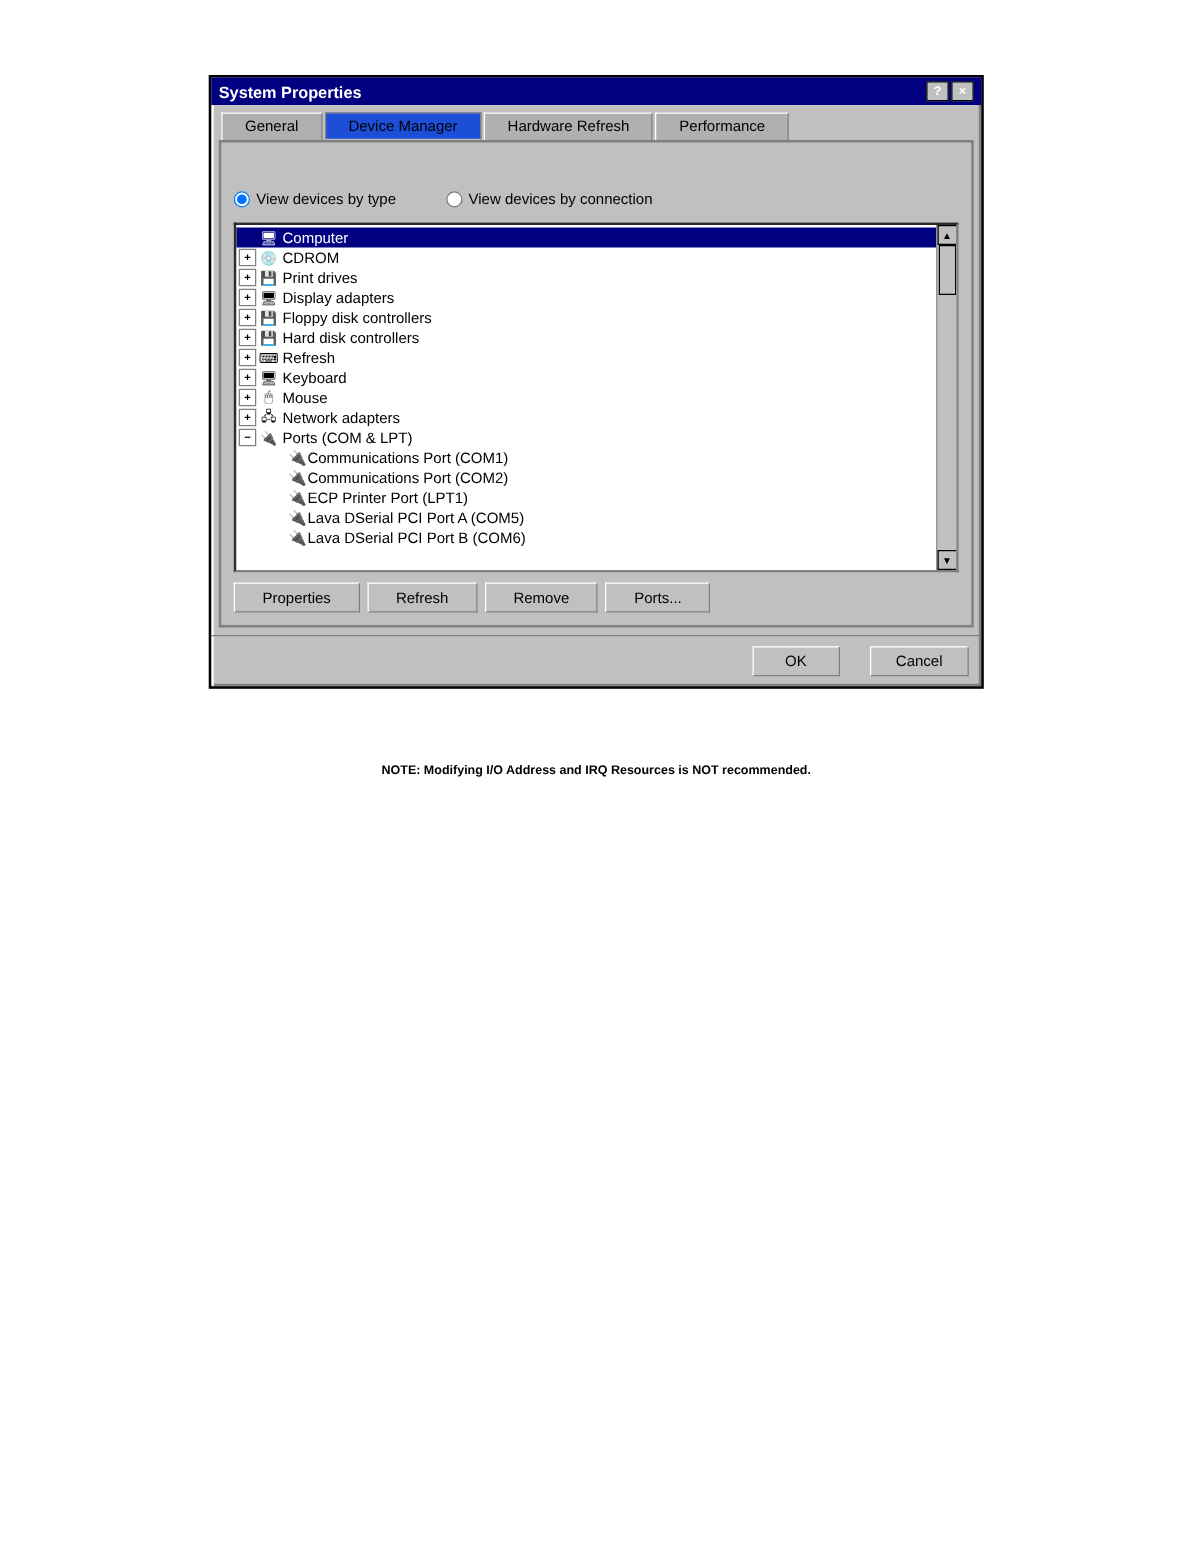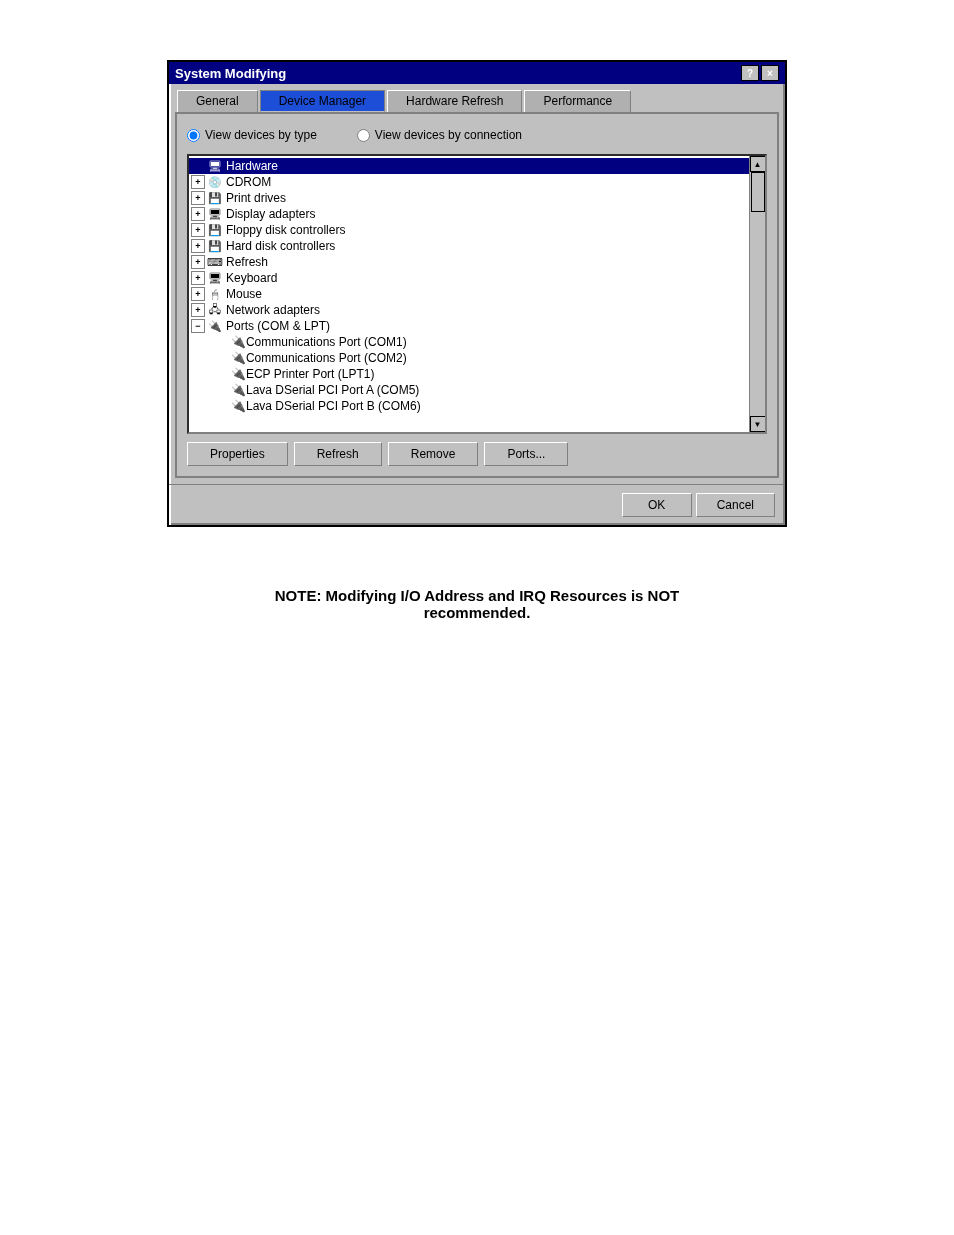--- a/index.html
+++ b/index.html
@@ -95,20 +95,21 @@
       align-items: center;
       gap: 40px;
       margin-bottom: 8px;
       padding: 4px 0;
     }
     .radio-option {
       display: flex;
       align-items: center;
       gap: 5px;
       font-size: 12px;
+      margin-top: 24px;
     }
     .radio-option input[type="radio"] {
       margin: 0;
     }
 
     
     .device-tree-container {
       background: #ffffff;
       border: 2px inset #808080;
       height: 280px;
@@ -225,52 +226,52 @@
       border-right: 1px solid #808080;
       border-bottom: 1px solid #808080;
       cursor: pointer;
       min-width: 80px;
     }
 
     
     .footer {
       display: flex;
       justify-content: flex-end;
-      gap: 4px;
+      gap: 24px;
       padding: 8px 10px;
       border-top: 1px solid #808080;
     }
     .footer-btn {
       padding: 4px 20px;
       font-size: 12px;
       background: #c0c0c0;
       border-top: 1px solid #ffffff;
       border-left: 1px solid #ffffff;
       border-right: 1px solid #808080;
       border-bottom: 1px solid #808080;
       cursor: pointer;
       min-width: 70px;
     }
 
     
     .note-text {
       margin-top: 60px;
-      font-size: 15px;
+      font-size: 10px;
       font-weight: bold;
       text-align: center;
       max-width: 500px;
     }
   </style>
 </head>
 <body>
 
 <div class="window">
 
   <div class="title-bar">
-    <span>System Modifying</span>
+    <span>System Properties</span>
     <div class="title-bar-buttons">
       <div class="title-btn">?</div>
       <div class="title-btn">×</div>
     </div>
   </div>
 
   <div class="tabs">
     <div class="tab">
       <span>General</span>
     </div>
@@ -297,21 +298,21 @@
         <span>View devices by connection</span>
       </label>
     </div>
 
     <div class="device-tree-container">
       <div class="device-tree">
 
         <div class="tree-item selected">
           <span class="spacer"></span>
           <span class="icon">🖥</span>
-          <span class="label">Hardware</span>
+          <span class="label">Computer</span>
         </div>
 
         <div class="tree-item">
           <span class="expand-btn">+</span>
           <span class="icon">💿</span>
           <span class="label">CDROM</span>
         </div>
 
         <div class="tree-item">
           <span class="expand-btn">+</span>

